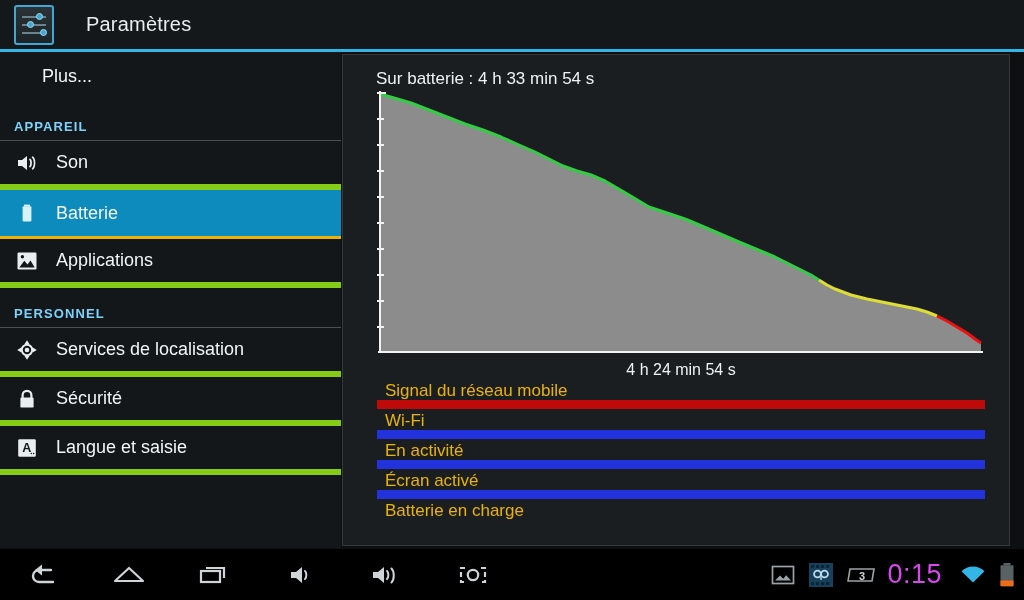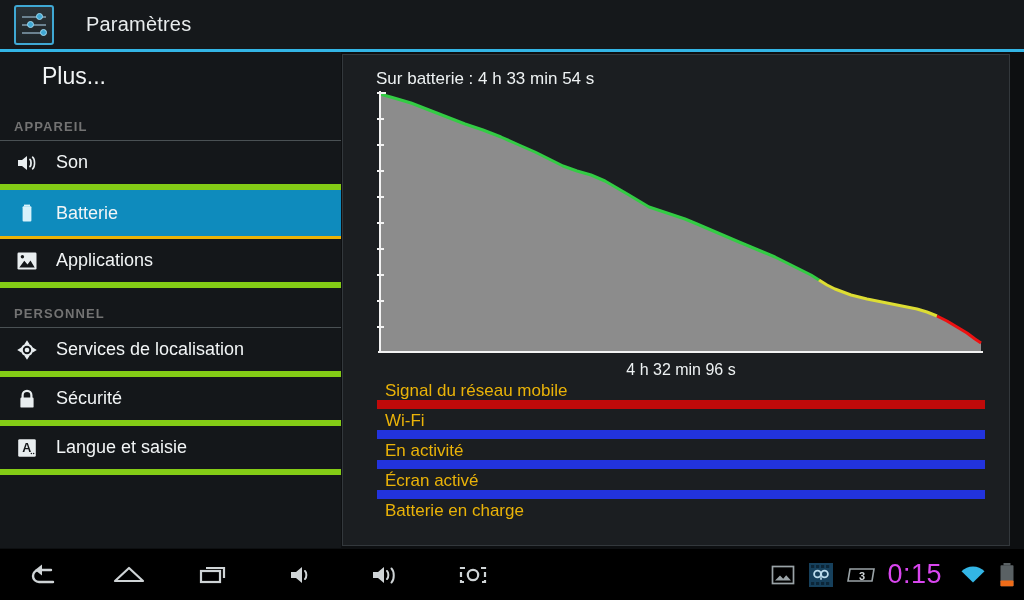--- a/index.html
+++ b/index.html
@@ -40,24 +40,24 @@
     position:absolute; left:0; top:52px; width:341px; height:496px;
     background:#14171a; overflow:hidden;
   }
   .side-row{
     position:relative; height:49px; display:flex; align-items:center;
     border-bottom:6px solid #84cc16; padding-left:14px;
   }
   .side-row.plain{ border-bottom:none; }
   .side-row.selected{ background:#0e8bbd; border-bottom:3px solid #eab308; }
   .side-label{ color:#f2f5f6; font-size:18px; }
-  .side-row.plain .side-label{ margin-left:28px; font-size:23px; }
+  .side-row.plain .side-label{ margin-left:28px; font-size:18px; }
   .hdr{ height:40px; display:flex; align-items:flex-end; padding:0 0 6px 14px;
         border-bottom:1px solid #4a5154; }
-  .hdr span{ color:#737373; font-size:13px; font-weight:bold; letter-spacing:1.1px; }
+  .hdr span{ color:#7dd3fc; font-size:13px; font-weight:bold; letter-spacing:1.1px; }
   .ico{ width:26px; height:26px; margin-right:16px; flex:0 0 auto;
         display:flex; align-items:center; justify-content:center; }
   .ico svg{ display:block; }
 
   
   .content{
     position:absolute; left:342px; top:54px; width:668px; height:492px;
     background:#1b1e21; border:1px solid #33383c;
   }
   .graph-title{
@@ -233,21 +233,21 @@
           <line x1="0" y1="108" x2="7" y2="108"></line>
           <line x1="0" y1="134" x2="7" y2="134"></line>
           <line x1="0" y1="160" x2="7" y2="160"></line>
           <line x1="0" y1="186" x2="7" y2="186"></line>
           <line x1="0" y1="212" x2="7" y2="212"></line>
           <line x1="0" y1="238" x2="7" y2="238"></line>
         </g>
       </svg>
     </div>
 
-    <div class="xlabel">4 h 32 min 96 s</div>
+    <div class="xlabel">4 h 24 min 54 s</div>
 
     <div class="legend">
       <div class="leg-row">
         <span class="leg-text">Signal du réseau mobile</span>
         <span class="leg-bar" style="background:#c00a0a"></span>
       </div>
       <div class="leg-row">
         <span class="leg-text">Wi-Fi</span>
         <span class="leg-bar" style="background:#2233dd"></span>
       </div>

